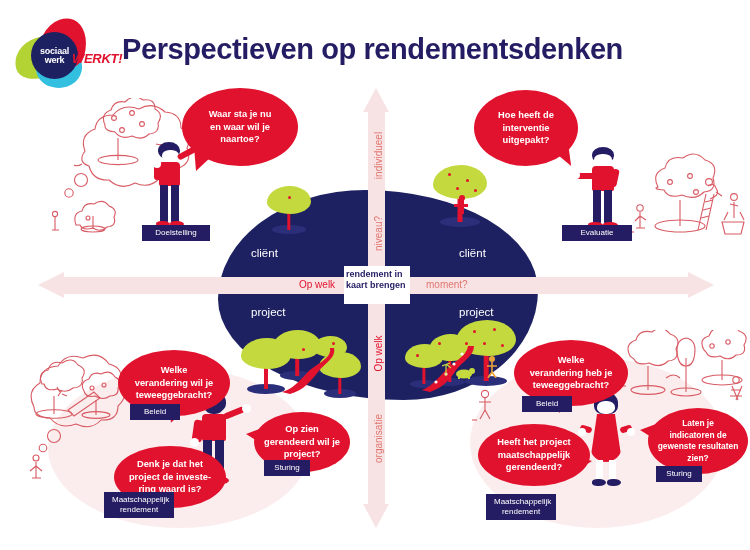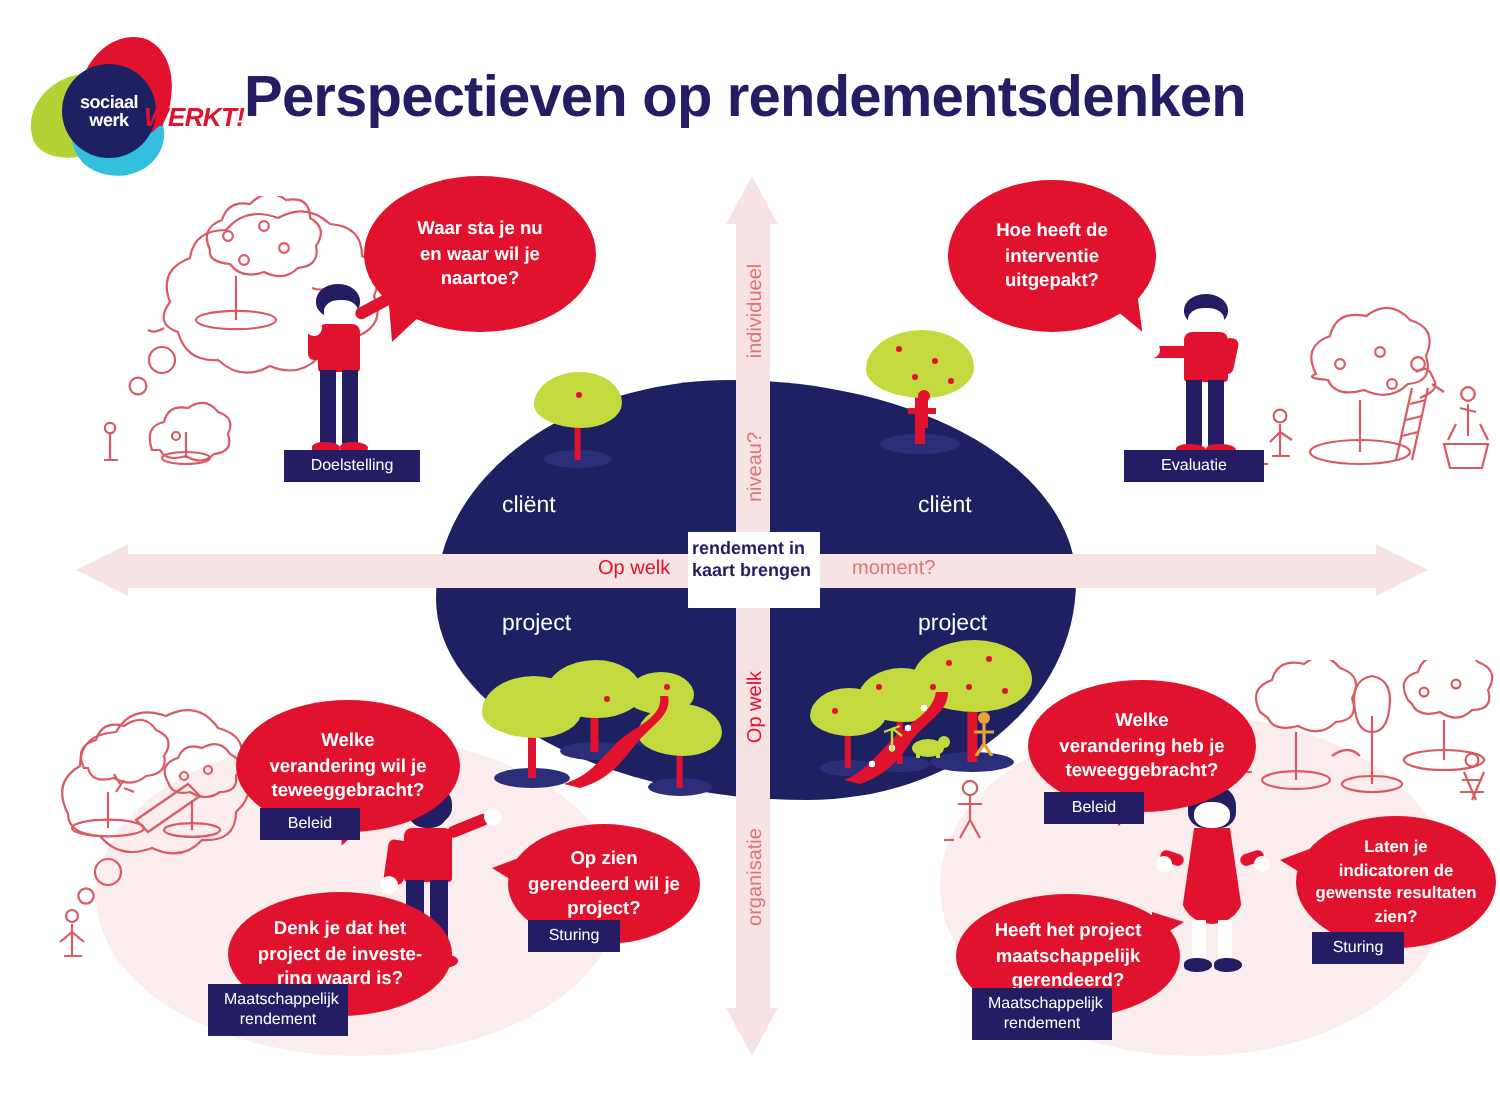--- a/index.html
+++ b/index.html
@@ -515,21 +515,21 @@
       <div>gewenste resultaten</div>
       <div>zien?</div>
     </div>
   </div>
   <div class="tail" style="left:640px;top:424px;border-top:6px solid transparent;border-bottom:10px solid transparent;
               border-right:16px solid #e1122d;"></div>
   <div class="tagbox" style="left:656px;top:466px;width:46px;">
     <div>Sturing</div>
   </div>
 
-  <div class="bub" style="left:478px;top:447px;width:112px;height:62px;">
+  <div class="bub" style="left:478px;top:424px;width:112px;height:62px;">
     <div class="txt">
       <div>Heeft het project</div>
       <div>maatschappelijk</div>
       <div>gerendeerd?</div>
     </div>
   </div>
   <div class="tail" style="left:576px;top:456px;border-top:5px solid transparent;border-bottom:10px solid transparent;
               border-left:16px solid #e1122d;"></div>
   <div class="tagbox" style="left:486px;top:494px;width:70px;">
     <div>Maatschappelijk</div>

